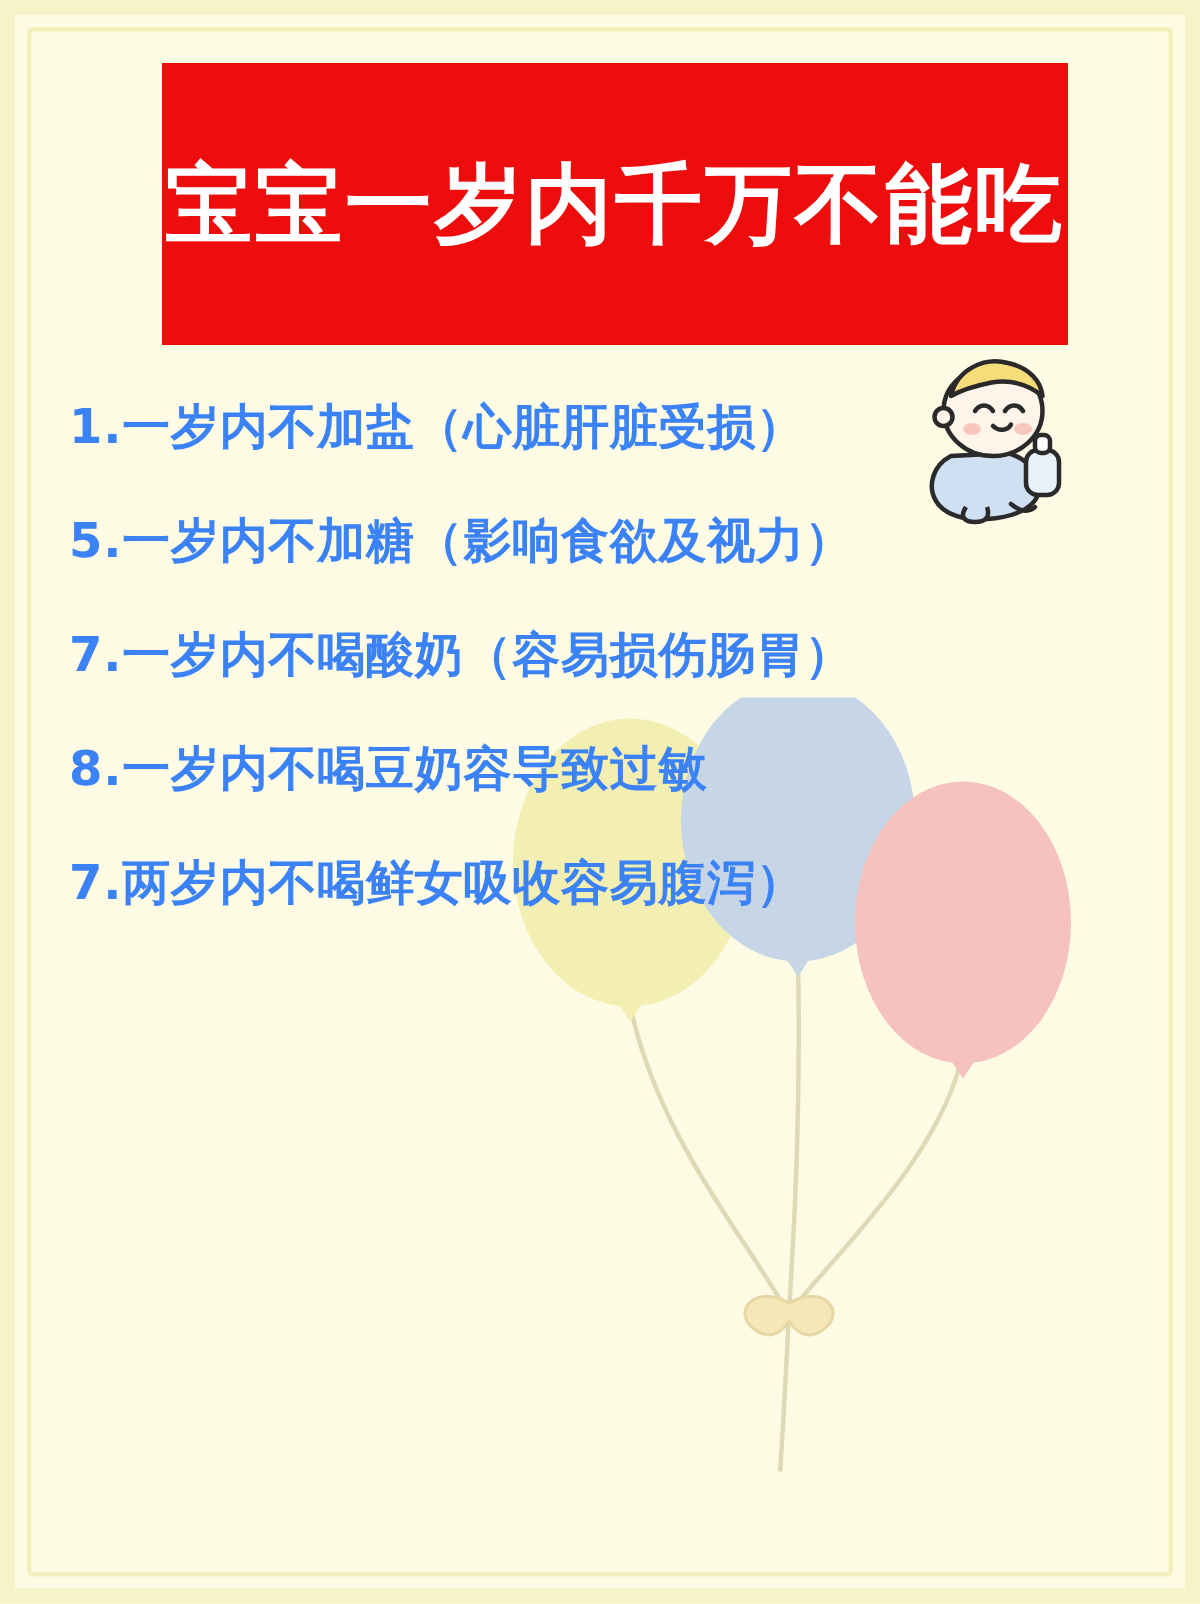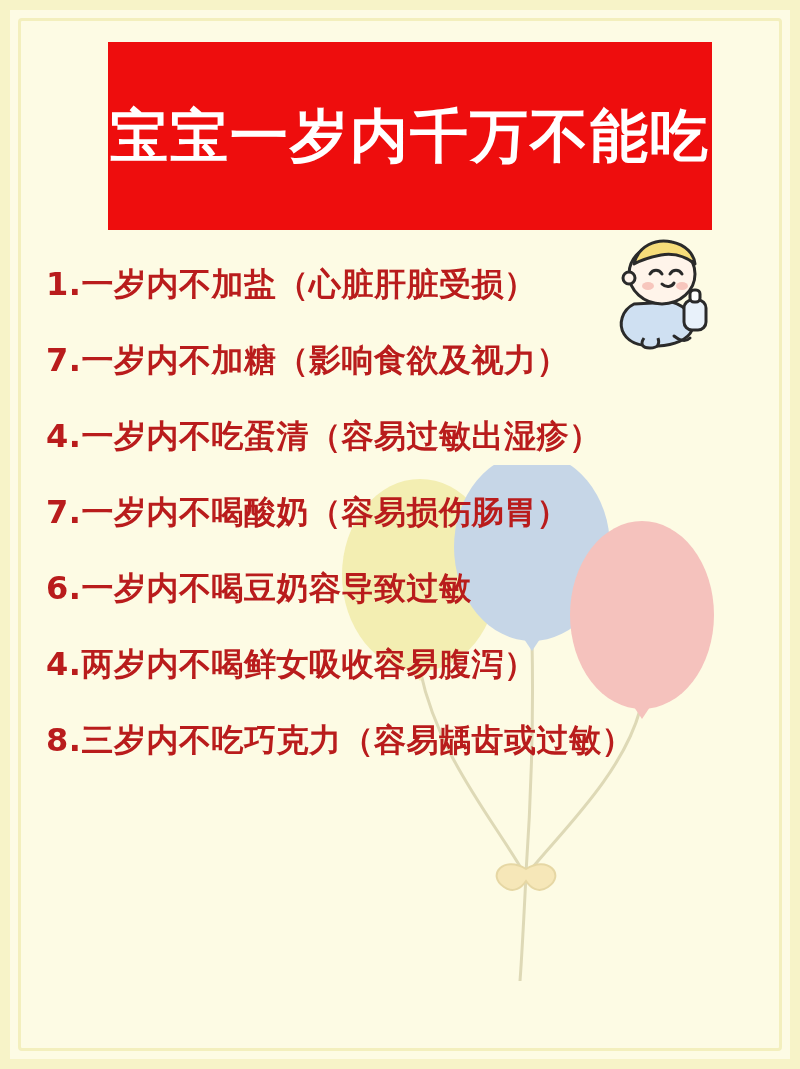--- a/index.html
+++ b/index.html
@@ -69,21 +69,21 @@
   
   .list {
     position: absolute;
     left: 36px;
     top: 236px;
     width: 720px;
     z-index: 2;
   }
   .item {
     font-size: 32px;
-    color: #b91c1c;
+    color: #3b82f6;
     line-height: 1.0;
     height: 76px;
     display: flex;
     align-items: center;
     white-space: nowrap;
     font-family: "DejaVu Sans", "Liberation Sans", sans-serif;
     font-weight: 600;
     letter-spacing: 0.5px;
   }
 
@@ -148,21 +148,19 @@
     <ellipse cx="86" cy="48" rx="6" ry="4" fill="#f7c6bd"></ellipse>
 
     <path d="M66 46 c 4 4, 10 3, 12 -1" fill="none" stroke="#2a2a2a" stroke-width="3" stroke-linecap="round"></path>
 
     <rect x="88" y="62" width="22" height="30" rx="8" fill="#e8f1fa" stroke="#2a2a2a" stroke-width="3"></rect>
     <rect x="94" y="52" width="10" height="12" rx="4" fill="#ffffff" stroke="#2a2a2a" stroke-width="3"></rect>
   </svg>
 
   <div class="list">
     <div class="item">1.一岁内不加盐（心脏肝脏受损）</div>
-    <div class="item">7.一岁内不加糖（影响食欲及视力）</div>
-    <div class="item">4.一岁内不吃蛋清（容易过敏出湿疹）</div>
+    <div class="item">5.一岁内不加糖（影响食欲及视力）</div>
     <div class="item">7.一岁内不喝酸奶（容易损伤肠胃）</div>
-    <div class="item">6.一岁内不喝豆奶容导致过敏</div>
-    <div class="item">4.两岁内不喝鲜女吸收容易腹泻）</div>
-    <div class="item">8.三岁内不吃巧克力（容易龋齿或过敏）</div>
+    <div class="item">8.一岁内不喝豆奶容导致过敏</div>
+    <div class="item">7.两岁内不喝鲜女吸收容易腹泻）</div>
   </div>
 
 </div>
 
 </body></html>

